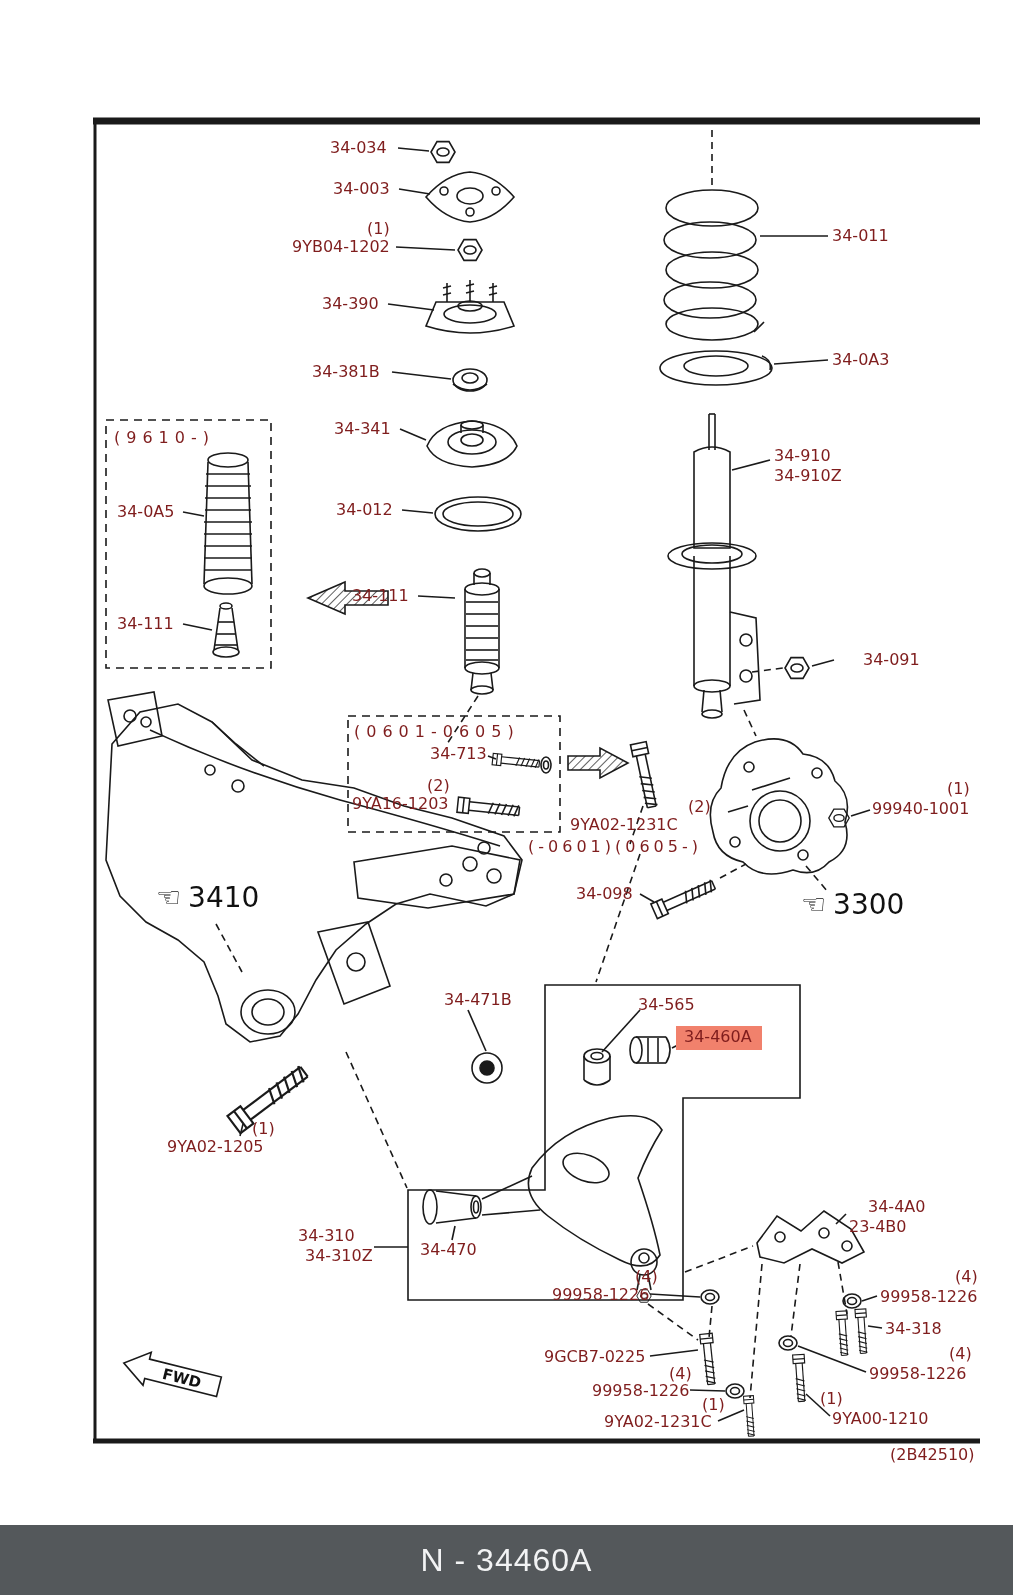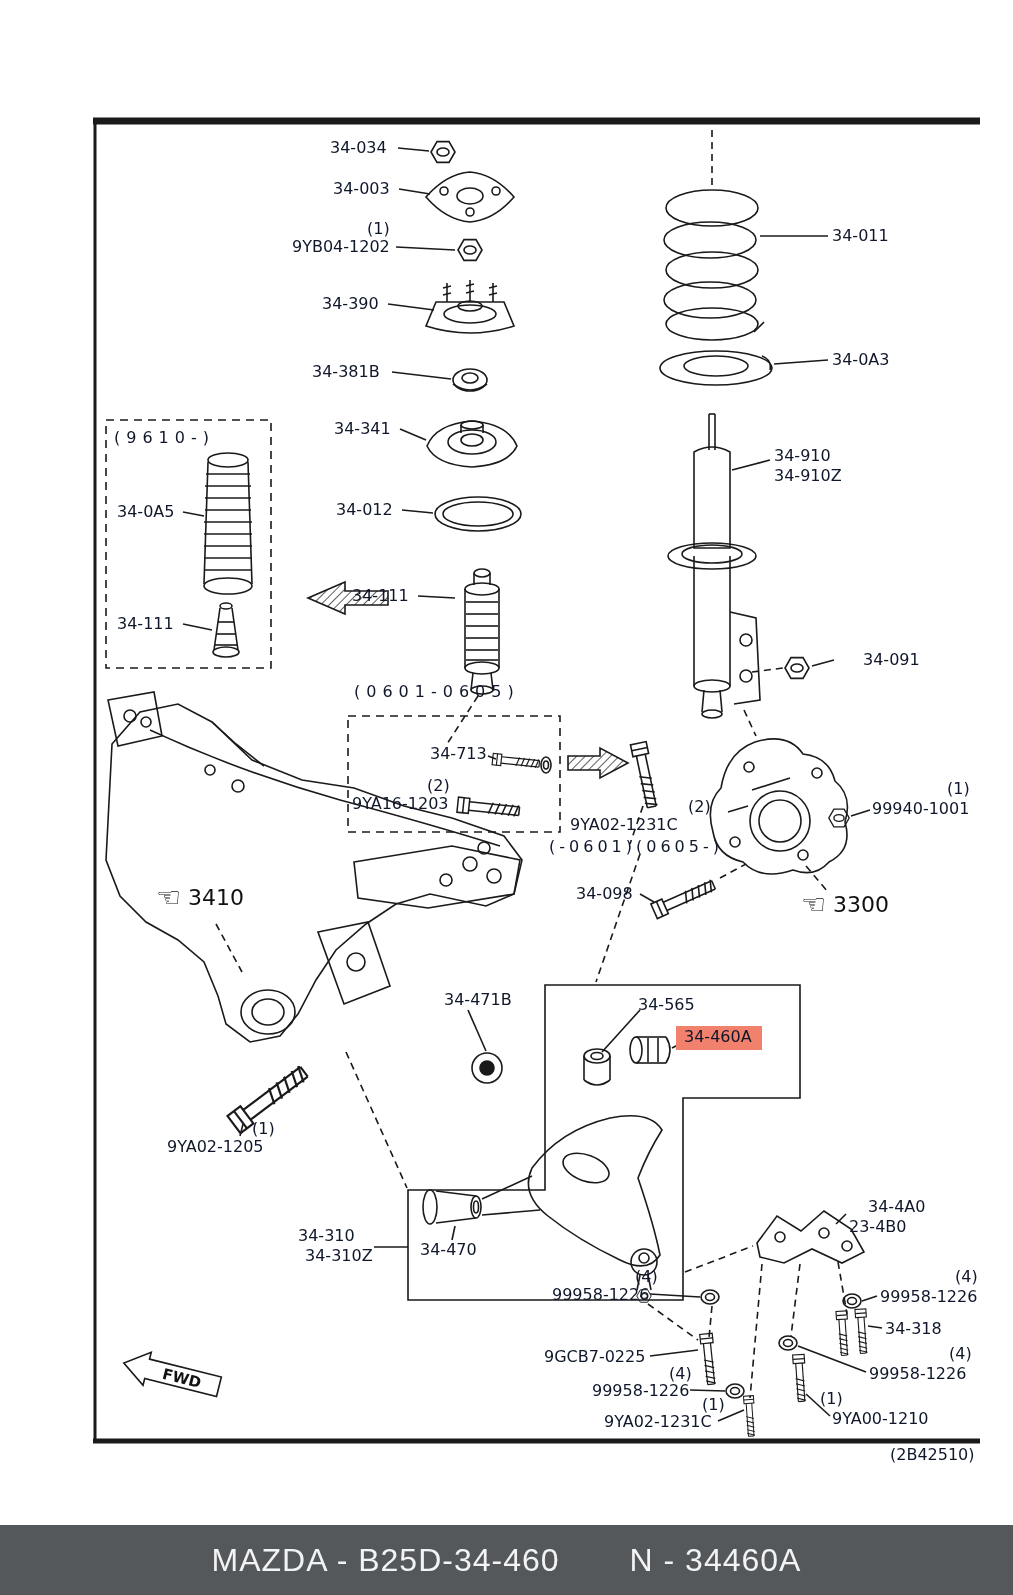--- a/index.html
+++ b/index.html
@@ -4,28 +4,28 @@
 <style>
   * { margin:0; padding:0; box-sizing:border-box; }
   html,body { background:#ffffff; }
   body {
     width:1013px; height:1595px; position:relative; overflow:hidden;
     font-family:"DejaVu Sans", sans-serif; color:#111;
   }
   .stage { position:absolute; inset:0; background:#fff; }
   svg.art { position:absolute; left:0; top:0; }
   .lbl {
-    position:absolute; font-size:16px; line-height:1.05; white-space:nowrap; color:#0f172a;
+    position:absolute; font-size:16px; line-height:1.05; white-space:nowrap; color:#7f1d1d;
   }
   .sp  { letter-spacing:6px; }
-  .sp2 { letter-spacing:4px;margin-left:21px; }
+  .sp2 { letter-spacing:4px; }
   .hl  { background:var(--hl,#f1816c); padding:3px 10px 4px 8px; }
   .section-ref { position:absolute; display:flex; align-items:center; gap:7px; }
   .hand { font-size:28px; line-height:1; }
-  .lbl-lg { font-size:22px; line-height:1; }
+  .lbl-lg { font-size:28px; line-height:1; }
   .footer {
     position:absolute; left:0; right:0; bottom:0; height:70px;
     background:var(--footer-bg,#54585b); color:#f2f3f4;
     display:flex; align-items:center; justify-content:center; gap:70px;
     font-family:"Liberation Sans", sans-serif; font-size:32px; letter-spacing:1px;
   }
 </style>
 </head>
 <body>
 
@@ -344,21 +344,21 @@
   <div class="lbl sp" style="left:114px;top:430px">(9610-)</div>
   <div class="lbl" style="left:117px;top:504px">34-0A5</div>
   <div class="lbl" style="left:117px;top:616px">34-111</div>
 
   <div class="lbl" style="left:832px;top:228px">34-011</div>
   <div class="lbl" style="left:832px;top:352px">34-0A3</div>
   <div class="lbl" style="left:774px;top:448px">34-910</div>
   <div class="lbl" style="left:774px;top:468px">34-910Z</div>
   <div class="lbl" style="left:863px;top:652px">34-091</div>
 
-  <div class="lbl sp" style="left:354px;top:684px">(0601-0605)</div>
+  <div class="lbl sp" style="left:354px;top:724px">(0601-0605)</div>
   <div class="lbl" style="left:430px;top:746px">34-713</div>
   <div class="lbl" style="left:427px;top:778px">(2)</div>
   <div class="lbl" style="left:352px;top:796px">9YA16-1203</div>
 
   <div class="lbl" style="left:688px;top:799px">(2)</div>
   <div class="lbl" style="left:570px;top:817px">9YA02-1231C</div>
   <div class="lbl sp2" style="left:528px;top:839px">(-0601)(0605-)</div>
 
   <div class="lbl" style="left:947px;top:781px">(1)</div>
   <div class="lbl" style="left:872px;top:801px">99940-1001</div>
@@ -397,16 +397,15 @@
   <div class="lbl" style="left:949px;top:1346px">(4)</div>
   <div class="lbl" style="left:869px;top:1366px">99958-1226</div>
   <div class="lbl" style="left:702px;top:1397px">(1)</div>
   <div class="lbl" style="left:604px;top:1414px">9YA02-1231C</div>
   <div class="lbl" style="left:820px;top:1391px">(1)</div>
   <div class="lbl" style="left:832px;top:1411px">9YA00-1210</div>
 
   <div class="lbl" style="left:890px;top:1447px">(2B42510)</div>
 
   <div class="footer">
-    <span>MAZDA - B25D-34-460</span>
     <span>N - 34460A</span>
   </div>
 </div>
 
 </body></html>

